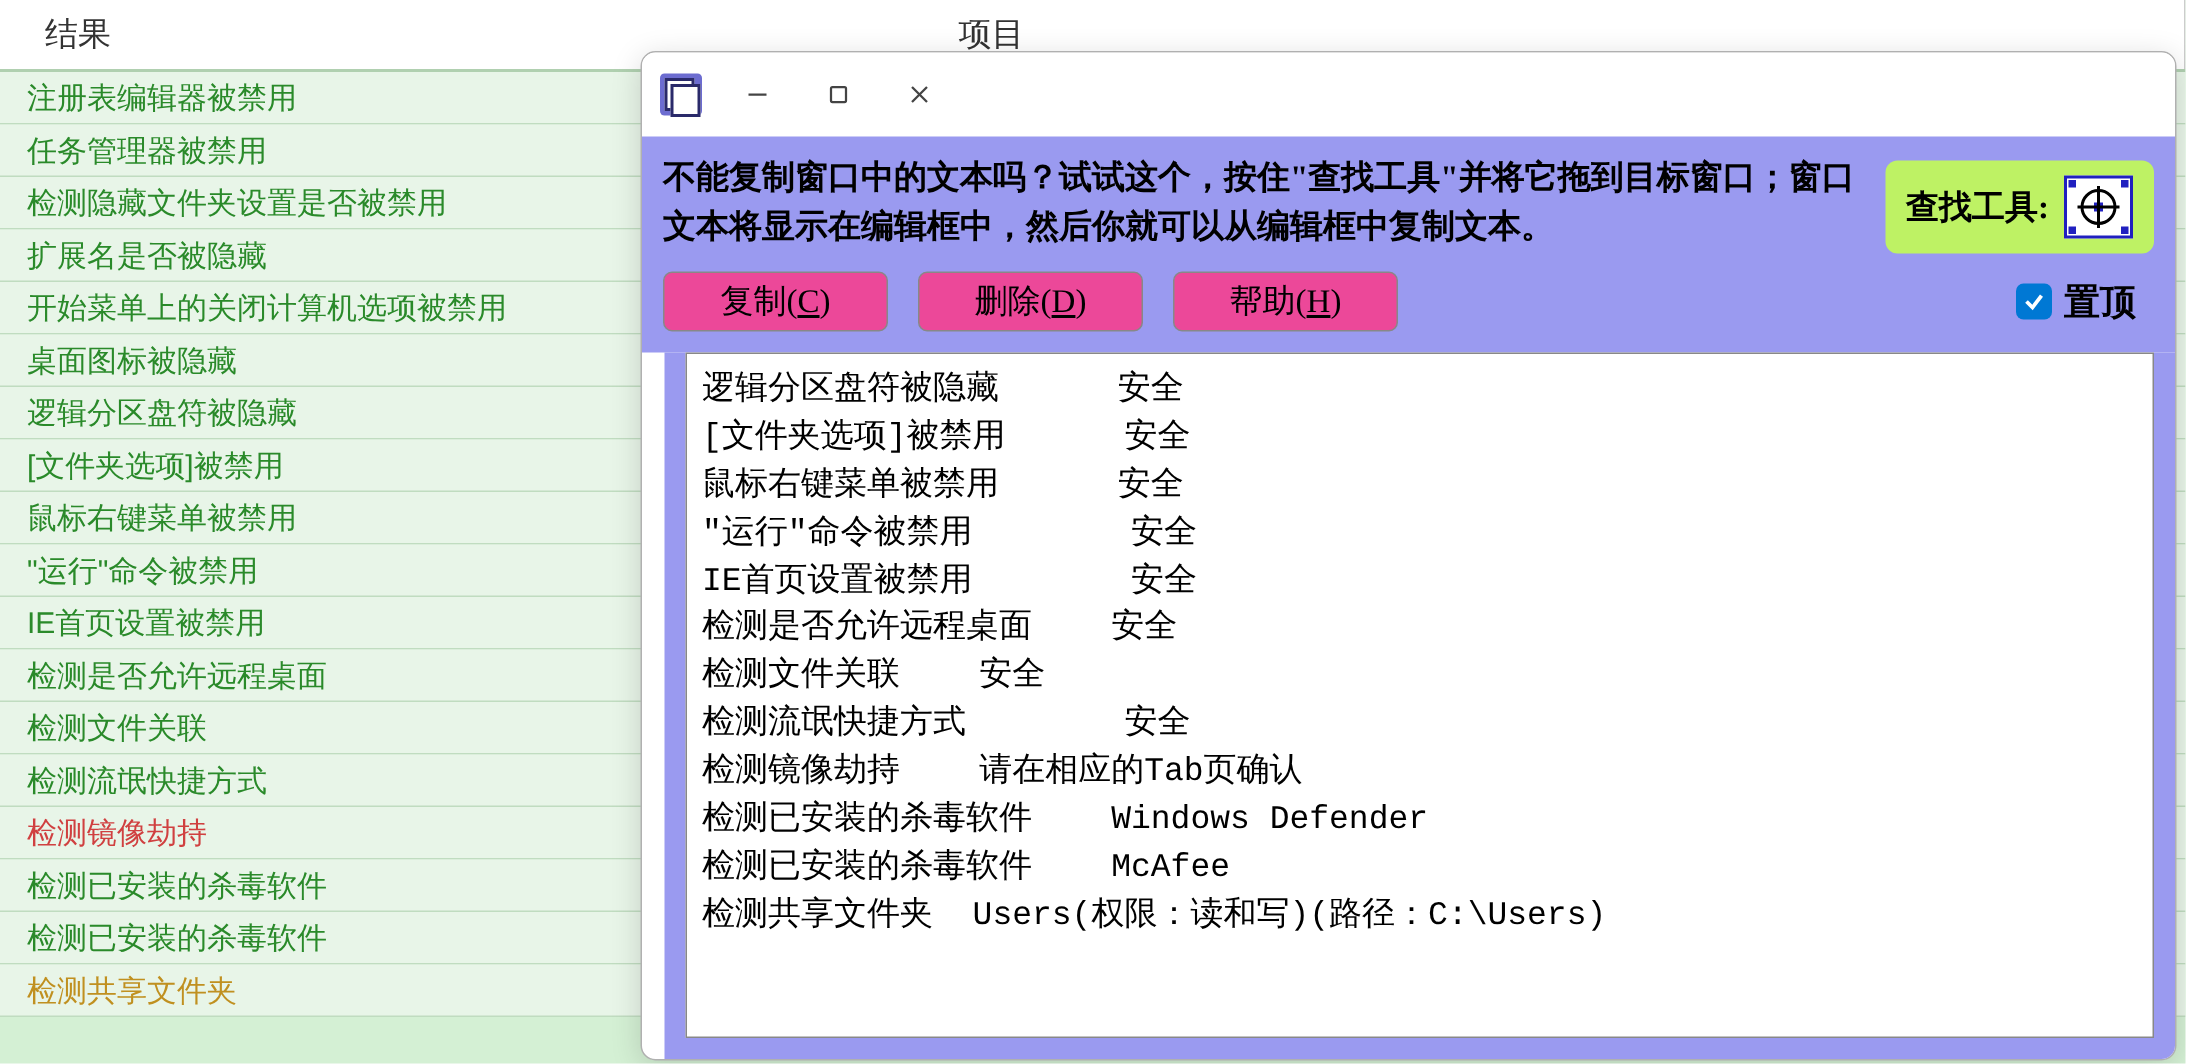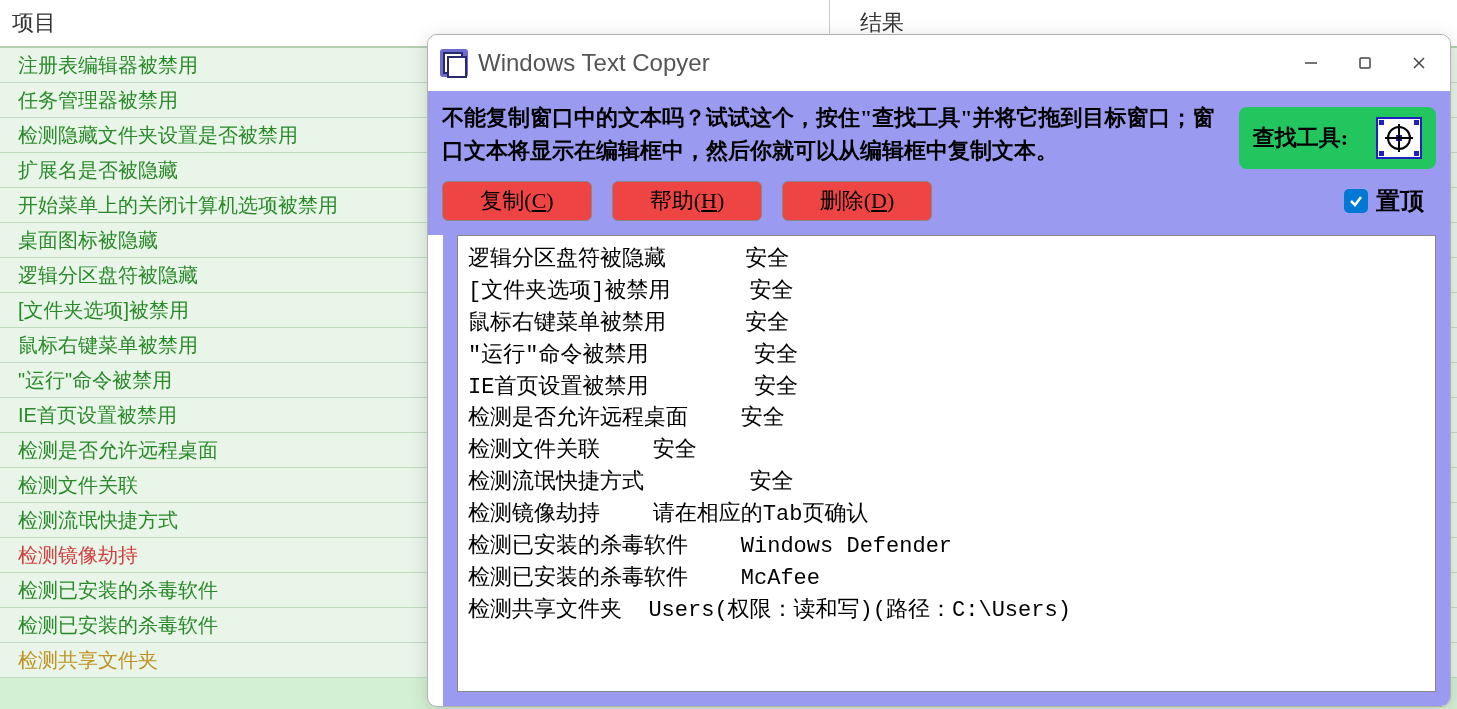--- a/index.html
+++ b/index.html
@@ -130,26 +130,26 @@
     }
     .instructions {
       flex: 1;
       font-family: "SimSun", serif;
       font-size: 22px;
       font-weight: bold;
       color: #000;
       line-height: 1.5;
     }
     .find-tool-box {
-      background: #22c55e;
+      background: #bef264;
       border-radius: 8px;
       padding: 10px 14px;
       display: flex;
       align-items: center;
-      gap: 28px;
+      gap: 10px;
       margin-top: 6px;
     }
     .find-tool-label {
       font-family: "SimSun", serif;
       font-size: 22px;
       font-weight: bold;
     }
     .crosshair {
       width: 46px;
       height: 42px;
@@ -183,21 +183,21 @@
     .crosshair-inner::after {
       content:"";position:absolute;top:50%;left:-4px;right:-4px;height:2px;background:#000;transform:translateY(-50%);
     }
     
     .button-row {
       display: flex;
       align-items: center;
       gap: 20px;
     }
     .action-btn {
-      background: #ef4444;
+      background: #ec4899;
       border: 1px solid #888;
       border-radius: 6px;
       padding: 4px 0;
       width: 150px;
       text-align: center;
       font-family: "SimSun", serif;
       font-size: 22px;
       cursor: pointer;
     }
     .action-btn u { text-decoration: underline; }
@@ -242,22 +242,22 @@
       overflow-y: scroll;
       resize: none;
       outline: none;
     }
   </style>
 </head>
 <body>
 
 <div class="bg-table">
   <div class="bg-header">
+    <div class="bg-header-cell bg-header-right">结果</div>
     <div class="bg-header-cell bg-header-left">项目</div>
-    <div class="bg-header-cell bg-header-right">结果</div>
   </div>
   <div class="bg-rows" id="bg-rows">
       <div class="bg-row ">注册表编辑器被禁用</div>
       <div class="bg-row ">任务管理器被禁用</div>
       <div class="bg-row ">检测隐藏文件夹设置是否被禁用</div>
       <div class="bg-row ">扩展名是否被隐藏</div>
       <div class="bg-row ">开始菜单上的关闭计算机选项被禁用</div>
       <div class="bg-row ">桌面图标被隐藏</div>
       <div class="bg-row ">逻辑分区盘符被隐藏</div>
       <div class="bg-row ">[文件夹选项]被禁用</div>
@@ -270,21 +270,20 @@
       <div class="bg-row red">检测镜像劫持</div>
       <div class="bg-row ">检测已安装的杀毒软件</div>
       <div class="bg-row ">检测已安装的杀毒软件</div>
       <div class="bg-row yellow">检测共享文件夹</div>
     </div>
 </div>
 
 <div class="popup">
   <div class="titlebar">
     <div class="title-icon"></div>
-    <div class="title-text">Windows Text Copyer</div>
     <div class="winbtn">
       <svg viewBox="0 0 16 16">
           <line x1="2" y1="8" x2="14" y2="8" stroke="currentColor" stroke-width="1.5"></line>
         </svg>
     </div>
     <div class="winbtn">
       <svg viewBox="0 0 16 16">
           <rect x="3" y="3" width="10" height="10" fill="none" stroke="currentColor" stroke-width="1.5" rx="1"></rect>
         </svg>
     </div>
@@ -305,22 +304,22 @@
           <div class="c1"></div>
             <div class="c2"></div>
             <div class="c3"></div>
             <div class="c4"></div>
           <div class="crosshair-inner"></div>
         </div>
       </div>
     </div>
     <div class="button-row">
       <button class="action-btn"><span>复制(<u>C</u>)</span></button>
+      <button class="action-btn"><span>删除(<u>D</u>)</span></button>
       <button class="action-btn"><span>帮助(<u>H</u>)</span></button>
-      <button class="action-btn"><span>删除(<u>D</u>)</span></button>
       <div class="pin-wrap">
         <div class="checkbox">
           <svg viewBox="0 0 16 16">
               <polyline points="3,8 7,12 13,4" fill="none" stroke="#fff" stroke-width="2.5"></polyline>
             </svg>
         </div>
         <span class="pin-label">置顶</span>
       </div>
     </div>
   </div>

